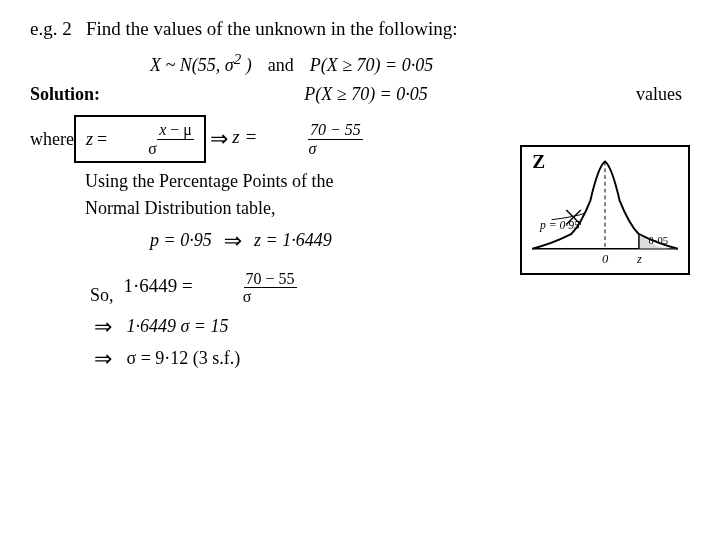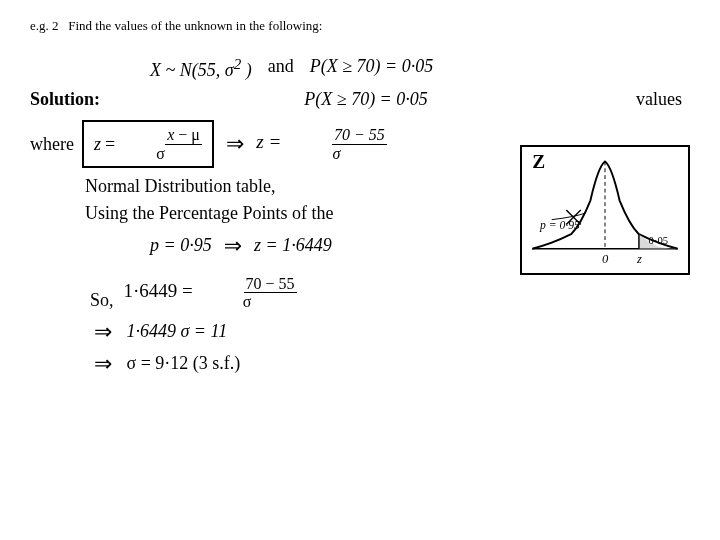--- a/index.html
+++ b/index.html
@@ -18,40 +18,39 @@
       padding: 18px 30px;
       position: relative;
     }
     .title {
       text-align: center;
       font-size: 22px;
       font-weight: bold;
       margin-bottom: 18px;
     }
     .eg-line {
-      font-size: 13px;
-      margin-bottom: 22px;
+      font-size: 19px;
+      margin-bottom: 11px;
     }
     .math-line {
       display: flex;
-      align-items: flex-start;
+      align-items: flex-end;
       margin-bottom: 4px;
       gap: 8px;
     }
     .solution-line {
       display: flex;
       align-items: center;
       gap: 8px;
       margin-bottom: 10px;
       justify-content: space-between;
     }
     .where-section {
       display: flex;
       align-items: center;
-      gap: 8px;
       margin-bottom: 6px;
     }
     .using-text {
       font-size: 18px;
       margin-left: 55px;
       margin-bottom: 2px;
       line-height: 1.4;
     }
     .pct-line {
       display: flex;
@@ -166,43 +165,43 @@
 
     <span style="font-style:italic; font-size:19px;">
       <i>z</i> =
       <span class="frac">
         <span class="num">70 − 55</span>
         <span class="den">σ</span>
       </span>
     </span>
   </div>
 
+  <div class="using-text">Using the Percentage Points of the</div>
   <div class="using-text">Normal Distribution table,</div>
-  <div class="using-text">Using the Percentage Points of the</div>
 
   <div class="pct-line">
     <span style="font-style:italic;"><i>p</i> = 0·95</span>
     <span class="implies-arrow">⇒</span>
     <span style="font-style:italic;"><i>z</i> = 1·6449</span>
   </div>
 
   <div class="so-line">
     <span>So,</span>
     <span style="font-size:19px;">
       1·6449 =
       <span class="frac">
         <span class="num">70 − 55</span>
         <span class="den">σ</span>
       </span>
     </span>
   </div>
 
   <div class="implies-line" style="margin-left:60px;">
     <span class="implies-arrow">⇒</span>
-    <span style="font-style:italic;">1·6449 σ = 11</span>
+    <span style="font-style:italic;">1·6449 σ = 15</span>
   </div>
 
   <div class="implies-line" style="margin-left:60px; margin-top:4px;">
     <span class="implies-arrow">⇒</span>
     <span style="">σ = 9·12 (3 s.f.)</span>
   </div>
 
   <div class="diagram">
     <svg viewBox="0 0 170 130" xmlns="http://www.w3.org/2000/svg">
 

